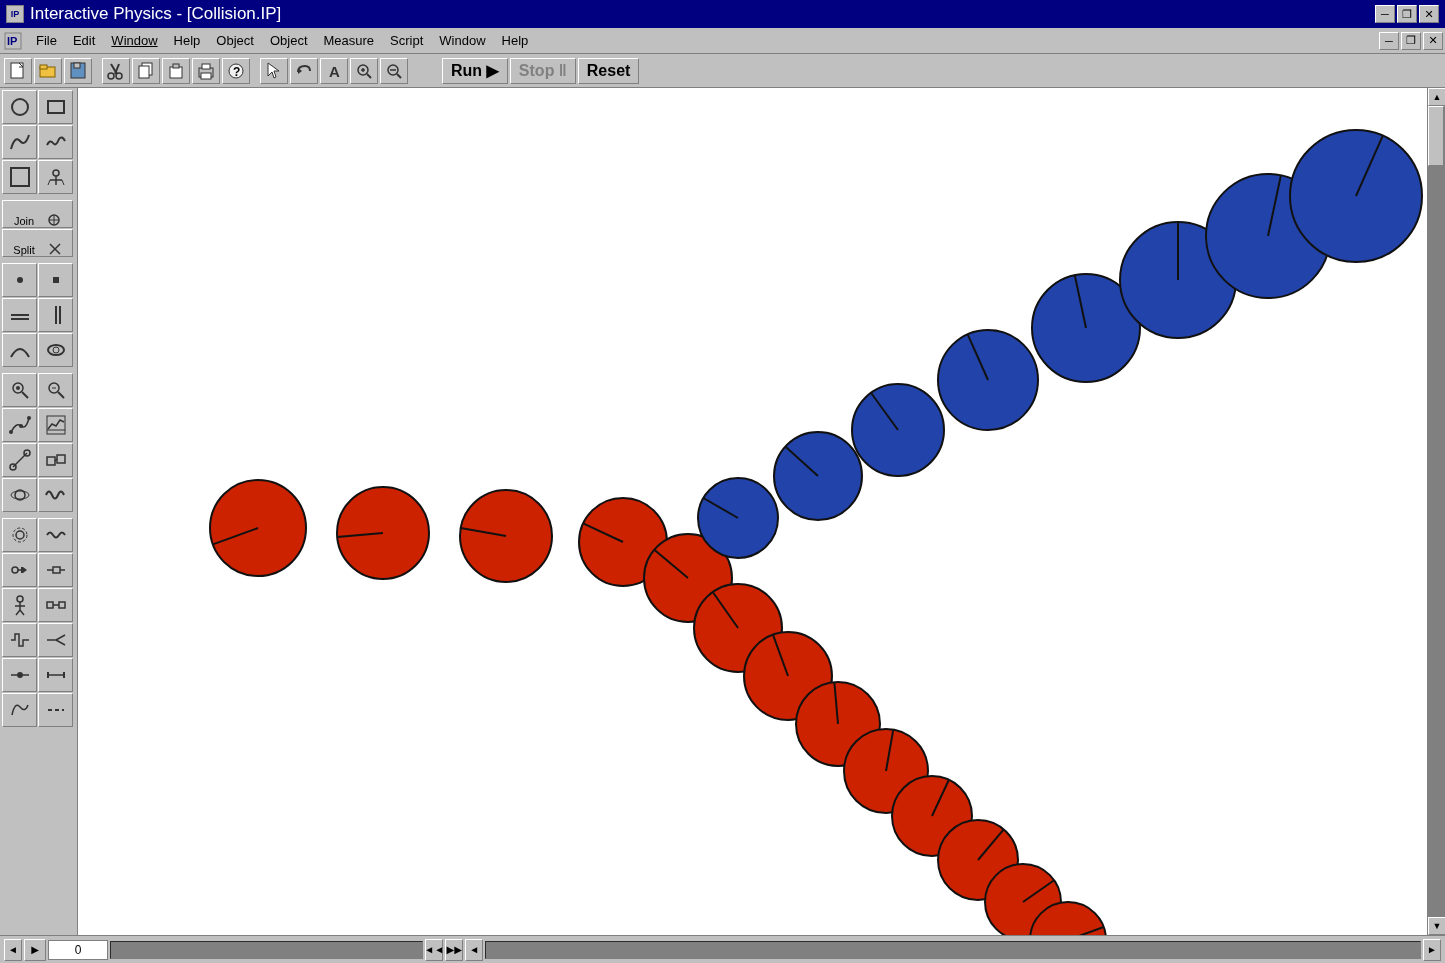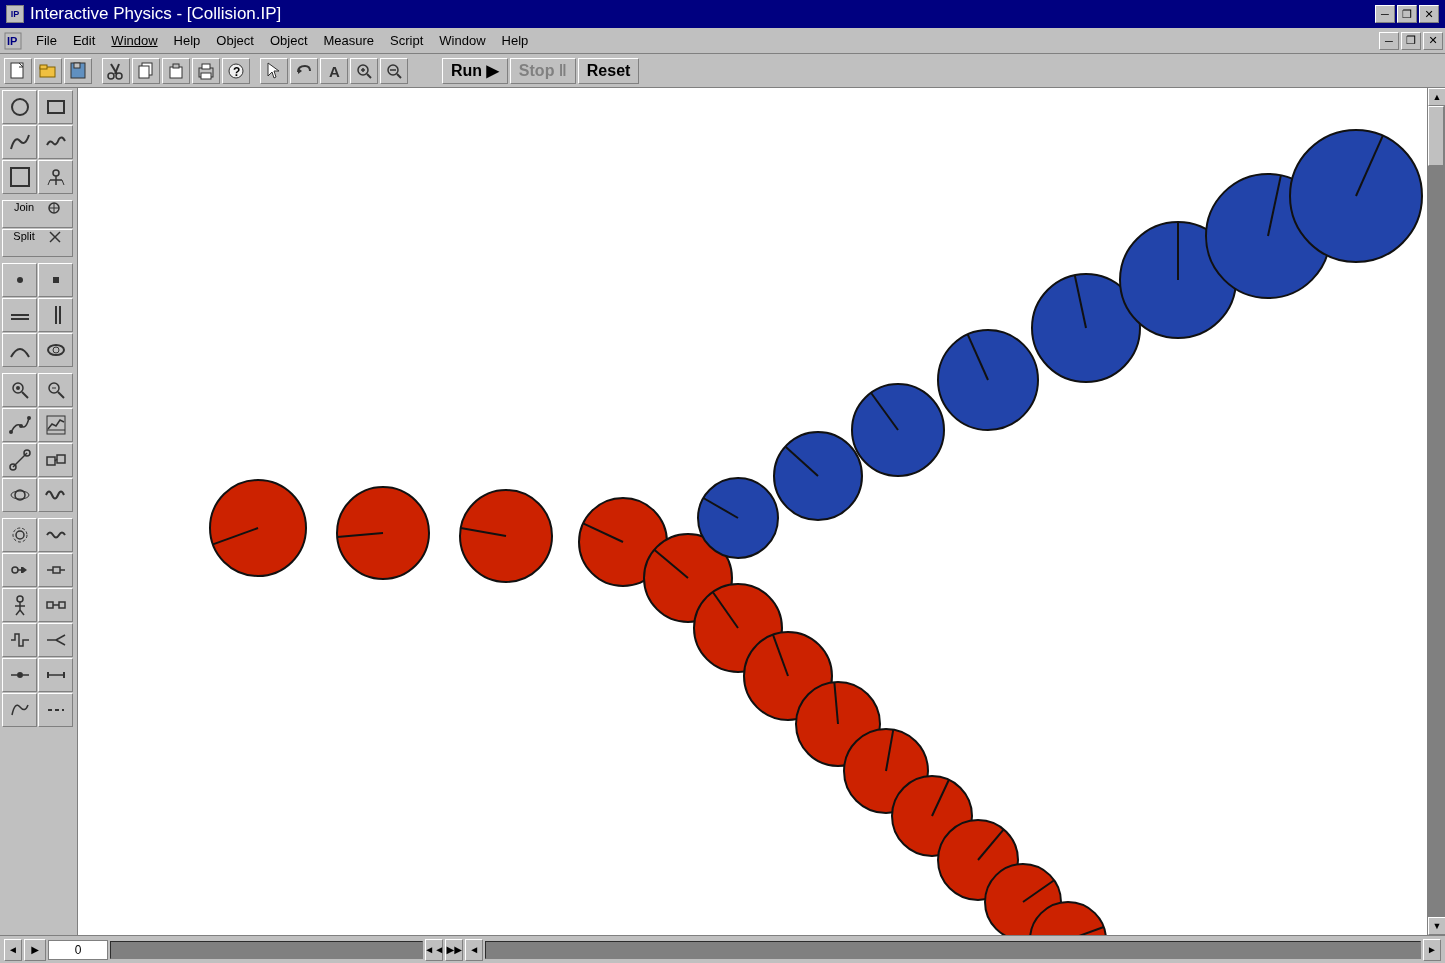--- a/index.html
+++ b/index.html
@@ -171,21 +171,21 @@
       cursor: pointer;
       font-size: 16px;
     }
     .tool-btn-wide {
       width: 71px;
       height: 28px;
       background: #c0c0c0;
       border: 1px solid;
       border-color: #ffffff #808080 #808080 #ffffff;
       display: flex;
-      align-items: flex-start;
+      align-items: flex-end;
       justify-content: center;
       cursor: pointer;
       font-size: 11px;
       gap: 13px;
     }
     .tool-sep {
       height: 4px;
     }
 
     

